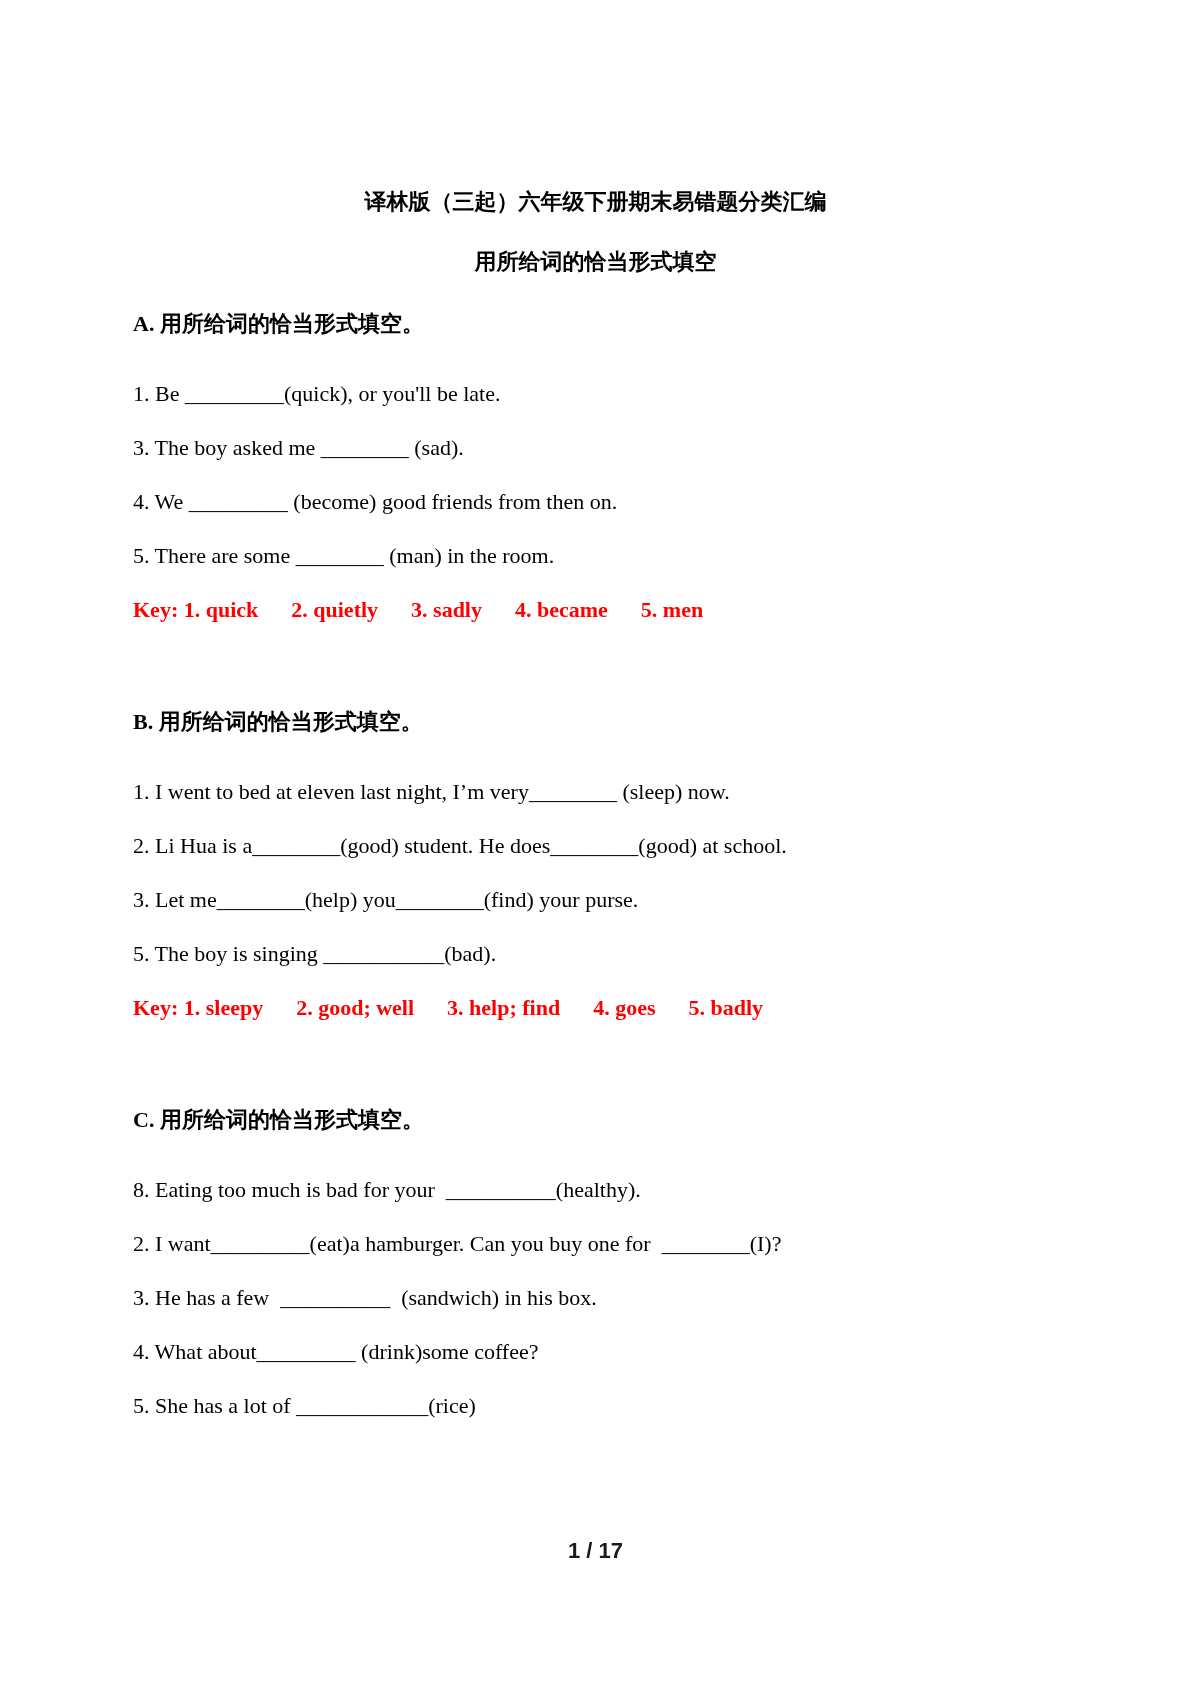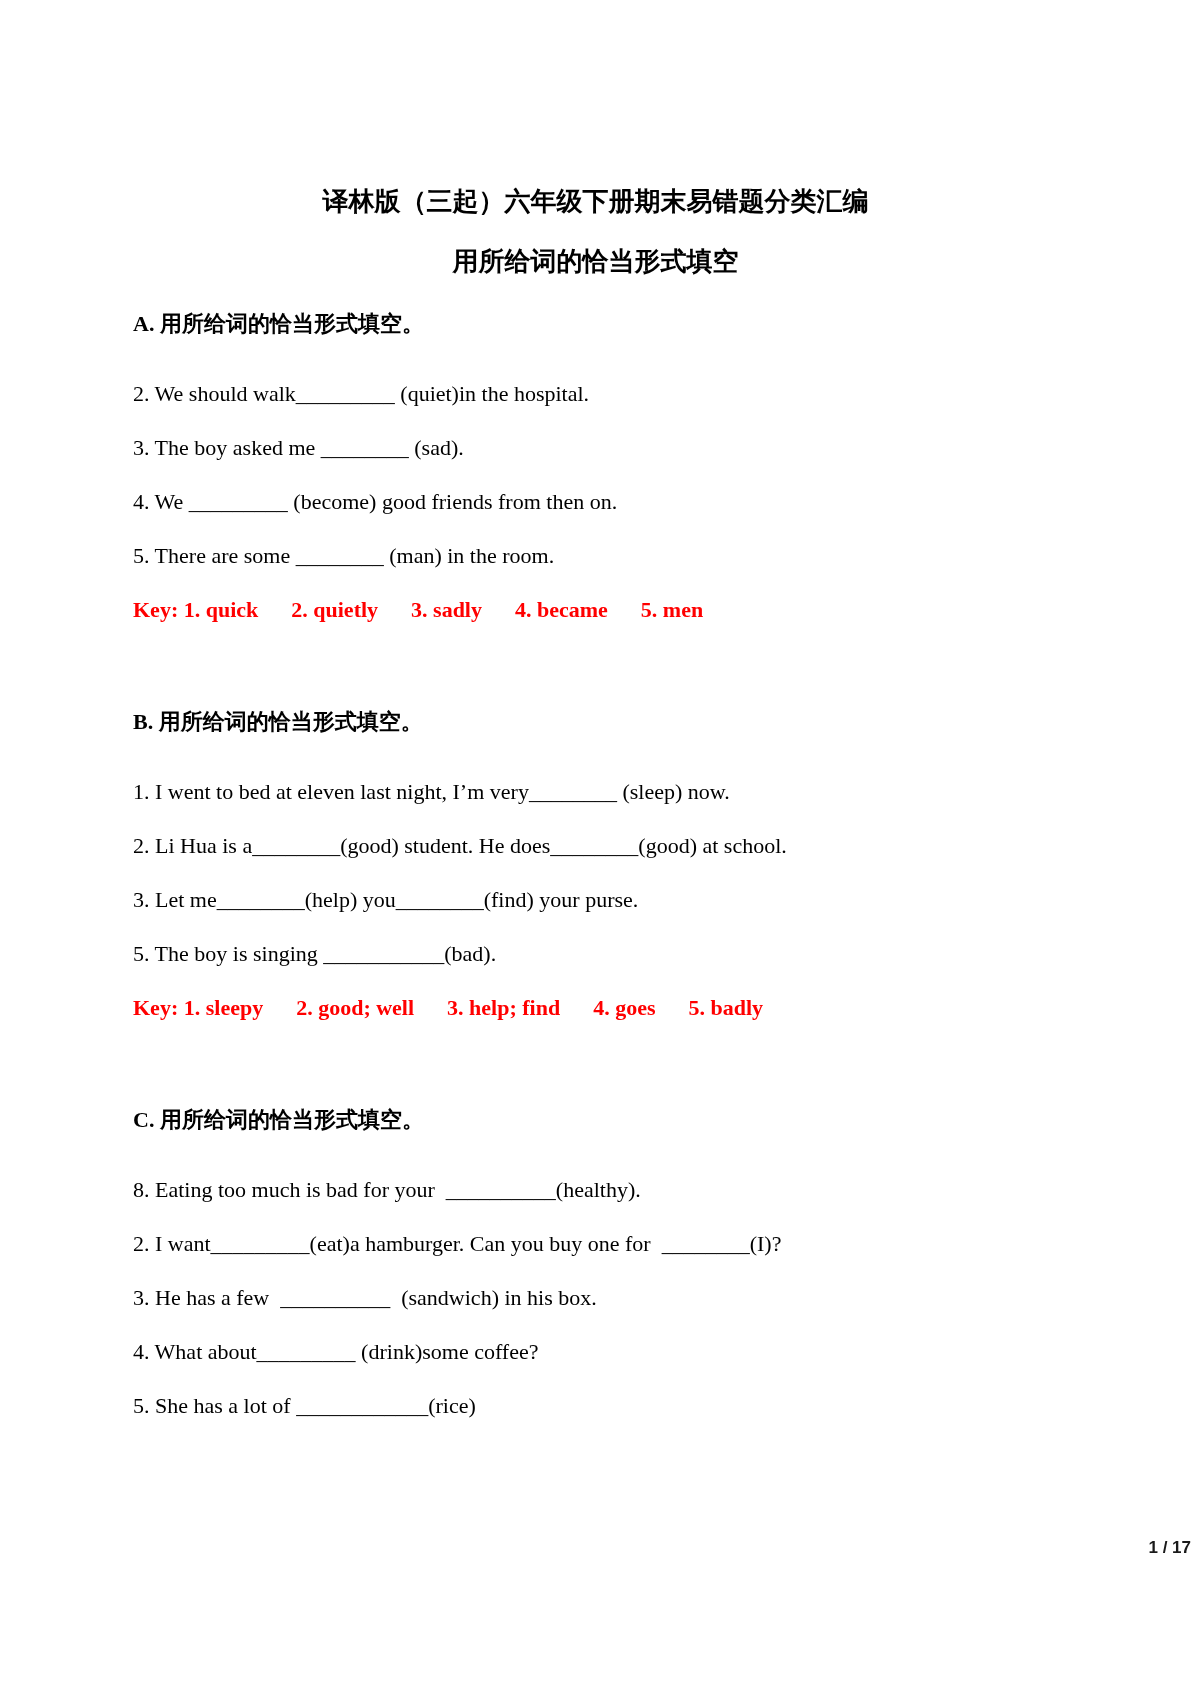--- a/index.html
+++ b/index.html
@@ -10,21 +10,21 @@
     margin:0 auto;
     background:#ffffff;
     box-sizing:border-box;
     padding:189px 133px 0 133px;
     font-family:"Liberation Serif","DejaVu Serif",serif;
     color:#000000;
     overflow:hidden;
   }
   .title,
   .subtitle{
-    font-size:26px;
+    font-size:22px;
     font-weight:bold;
     text-align:center;
     line-height:26px;
     margin:0 0 34px 0;
     white-space:pre-wrap;
   }
   .subtitle{margin-bottom:36px;}
   .sec-heading{
     font-size:22px;
     font-weight:bold;
@@ -46,38 +46,38 @@
     color:#ff0000;
     white-space:pre-wrap;
   }
   section{margin:0;}
   section.spaced{padding-top:58px;}
   .footer{
     position:absolute;
     top:1538px;
     left:0;
     width:100%;
-    text-align:right;
+    text-align:center;
     font-family:"Liberation Sans","DejaVu Sans",sans-serif;
-    font-size:17px;
+    font-size:22px;
     font-weight:bold;
     color:#1a1a1a;
   }
 </style>
 </head>
 <body>
 
 <div class="page">
 
   <p class="title">译林版（三起）六年级下册期末易错题分类汇编</p>
   <p class="subtitle">用所给词的恰当形式填空</p>
 
   <section>
     <p class="sec-heading">A. 用所给词的恰当形式填空。</p>
-    <p class="q">2. We should walk_________ (quiet)in the hospital.</p>
+    <p class="q">1. Be _________(quick), or you'll be late.</p>
     <p class="q">3. The boy asked me ________ (sad).</p>
     <p class="q">4. We _________ (become) good friends from then on.</p>
     <p class="q">5. There are some ________ (man) in the room.</p>
     <p class="key">Key: 1. quick      2. quietly      3. sadly      4. became      5. men</p>
   </section>
 
   <section class="spaced">
     <p class="sec-heading">B. 用所给词的恰当形式填空。</p>
     <p class="q">1. I went to bed at eleven last night, I’m very________ (sleep) now.</p>
     <p class="q">2. Li Hua is a________(good) student. He does________(good) at school.</p>

